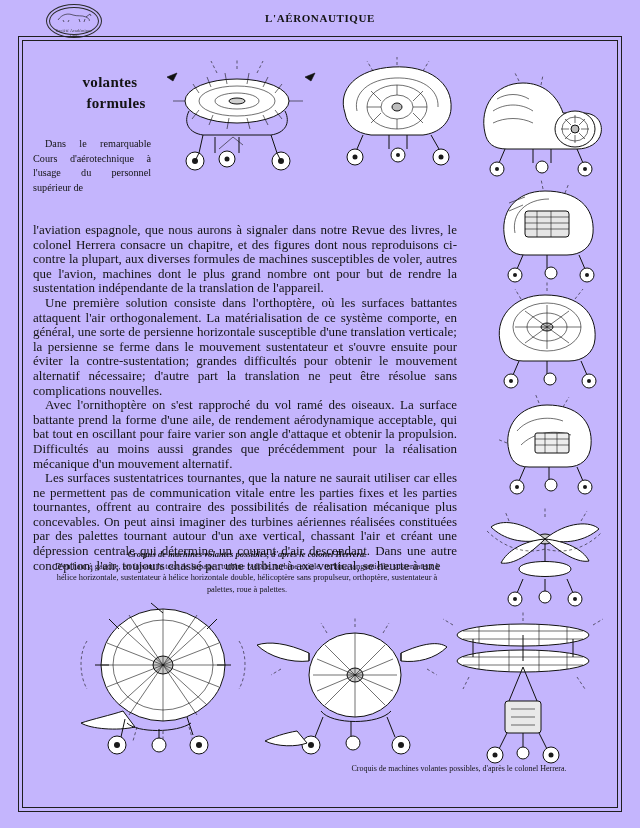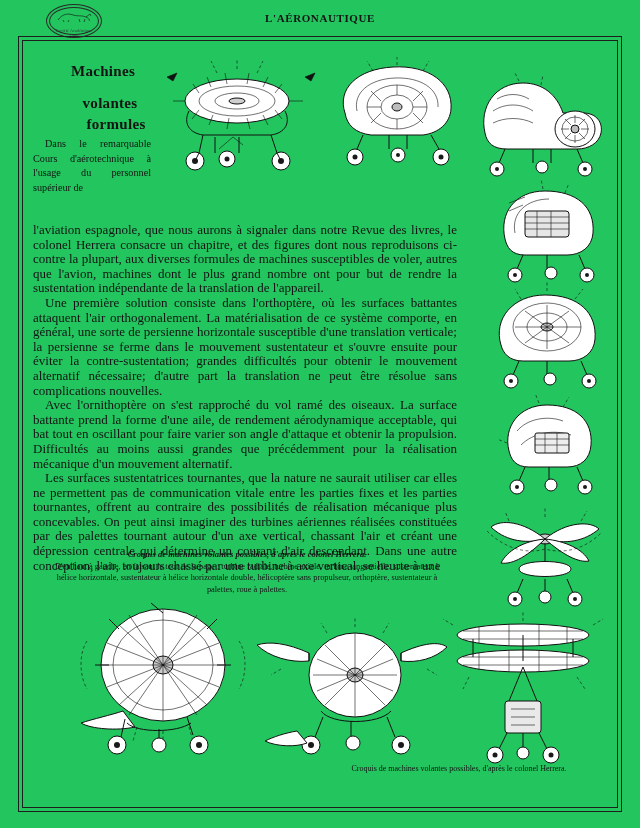--- a/index.html
+++ b/index.html
@@ -12,21 +12,21 @@
     height: 828px;
     font-family: "Liberation Serif", serif;
     color: #141414;
     overflow: hidden;
     position: relative;
   }
   .page {
     position: relative;
     width: 640px;
     height: 828px;
-    background: #22c55e;
+    background: #c4b5fd;
   }
 
   
   .masthead {
     position: absolute;
     top: 0; left: 0; right: 0;
     height: 40px;
   }
   .journal-title {
     position: absolute;
@@ -197,21 +197,20 @@
       <div class="stamp-text">Société Académique</div>
       <div class="stamp-year">1906</div>
     </div>
     <div class="journal-title">L'AÉRONAUTIQUE</div>
   </div>
 
   <div class="frame">
     <div class="frame-inner"></div>
 
     <div class="headline">
-      <span class="l1">Machines</span>
       <span class="l2">volantes</span>
       <span class="l3">formules</span>
     </div>
 
     <div class="col-text">
       <p class="indent">Dans le remarquable Cours d'aérotechnique à l'usage du personnel supérieur de</p>
     </div>
 
     <div class="body-text">
       <p class="first">l'aviation espagnole, que nous aurons à signaler dans notre Revue des livres, le colonel Herrera consacre un chapitre, et des figures dont nous reproduisons ci-contre la plupart, aux diverses formules de machines susceptibles de voler, autres que l'avion, machines dont le plus grand nombre ont pour but de rendre la sustentation indépendante de la translation de l'appareil.</p>

